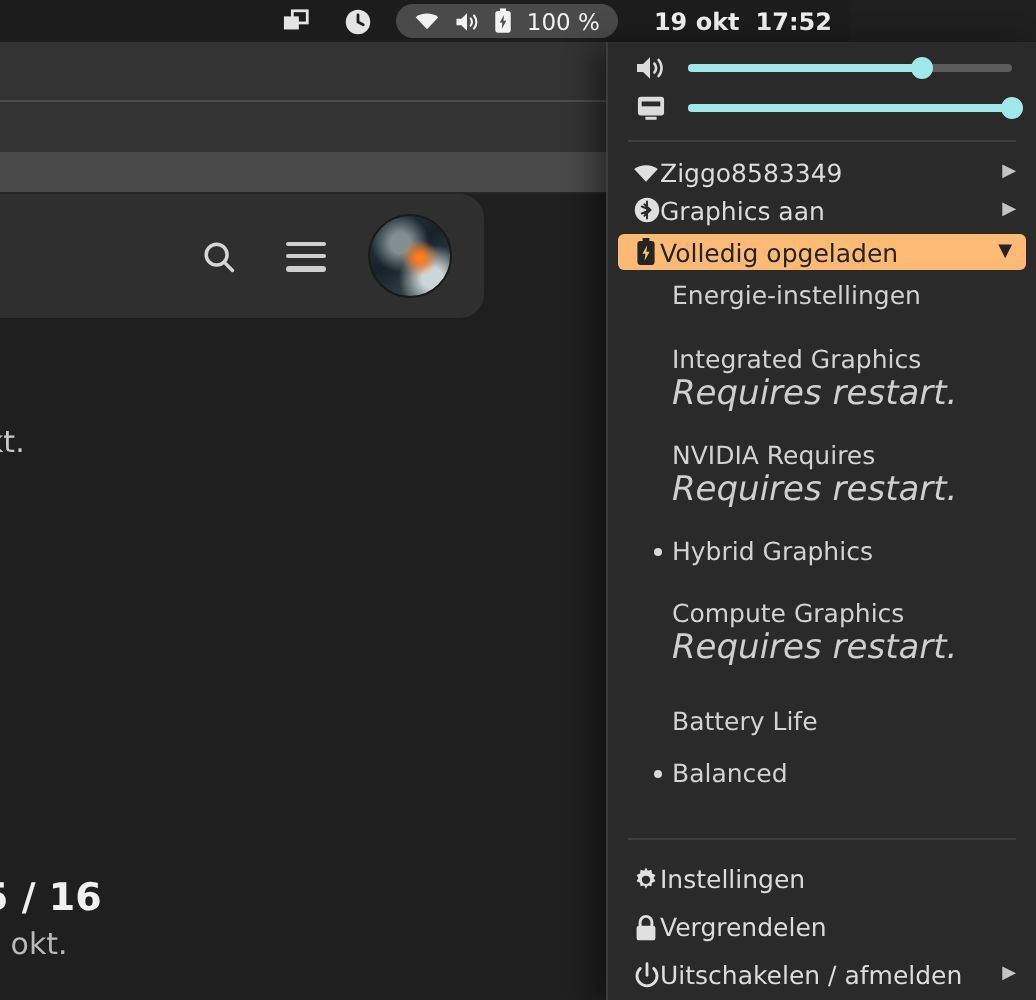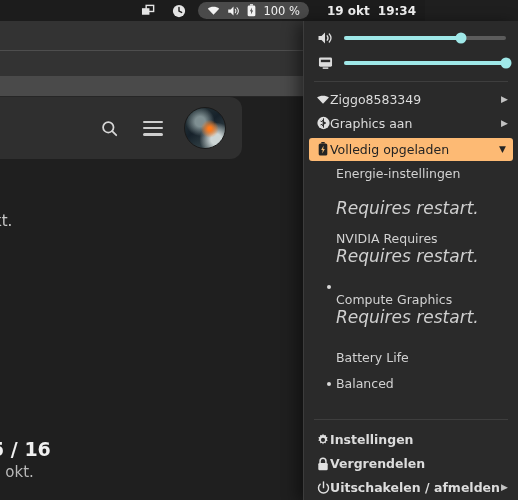--- a/index.html
+++ b/index.html
@@ -107,21 +107,21 @@
   }
   .menu-item .sub{font-style:italic;color:#cfcfcf;font-size:17px;display:block;line-height:17px;}
   .bullet{
     position:absolute;left:23px;top:7px;width:4px;height:4px;border-radius:50%;background:#d8d8d8;
   }
   .group{padding-top:3px;}
   .spacer-8{height:8px;}
   .spacer-12{height:13px;}
   .spacer-14{height:15px;}
   #menu-bottom{padding-top:2px;}
-  #menu-bottom .menu-row{height:24px;font-weight:bold;}
+  #menu-bottom .menu-row{height:24px;}
 </style>
 </head>
 <body>
 
 <div id="bg-app">
   <div class="bg-strip" id="bg-strip-1"></div>
   <div class="bg-strip" id="bg-sep-1"></div>
   <div class="bg-strip" id="bg-strip-2"></div>
   <div class="bg-strip" id="bg-strip-3"></div>
   <div class="bg-strip" id="bg-sep-2"></div>
@@ -180,21 +180,21 @@
         <rect x="3.3" y="0" width="3.4" height="1.5" fill="#f2f2f2"></rect>
         <rect x="0.7" y="1.5" width="8.6" height="12" rx="1.6" fill="#f2f2f2"></rect>
         <path d="M5.6 3.6 L3.2 7.9 L4.7 7.9 L4.3 11.4 L6.8 6.9 L5.2 6.9 Z" fill="#4a4a4a"></path>
       </svg>
     </span>
     <span>100 %</span>
   </div>
 
   <div id="topbar-datetime">
     <span>19 okt</span>
-    <span>19:34</span>
+    <span>17:52</span>
   </div>
 </div>
 
 <div id="system-menu">
 
   <div style="height:5px;"></div>
 
   <div class="slider-row">
     <span class="sl-icon">
       <svg width="16" height="14" viewBox="0 0 16 14">
@@ -263,30 +263,32 @@
   <div style="height:5px;"></div>
 
   <div class="menu-item">
     <span>Energie-instellingen</span>
   </div>
 
   <div class="spacer-14"></div>
 
   <div class="group">
     <div class="menu-item">
+      <span>Integrated Graphics</span>
       <span class="sub">Requires restart.</span>
     </div>
     <div class="spacer-12"></div>
     <div class="menu-item">
       <span>NVIDIA Requires</span>
       <span class="sub">Requires restart.</span>
     </div>
     <div class="spacer-12"></div>
     <div class="menu-item">
       <span class="bullet"></span>
+      <span>Hybrid Graphics</span>
     </div>
     <div class="spacer-12"></div>
     <div class="menu-item">
       <span>Compute Graphics</span>
       <span class="sub">Requires restart.</span>
     </div>
   </div>
 
   <div style="height:22px;"></div>
 

